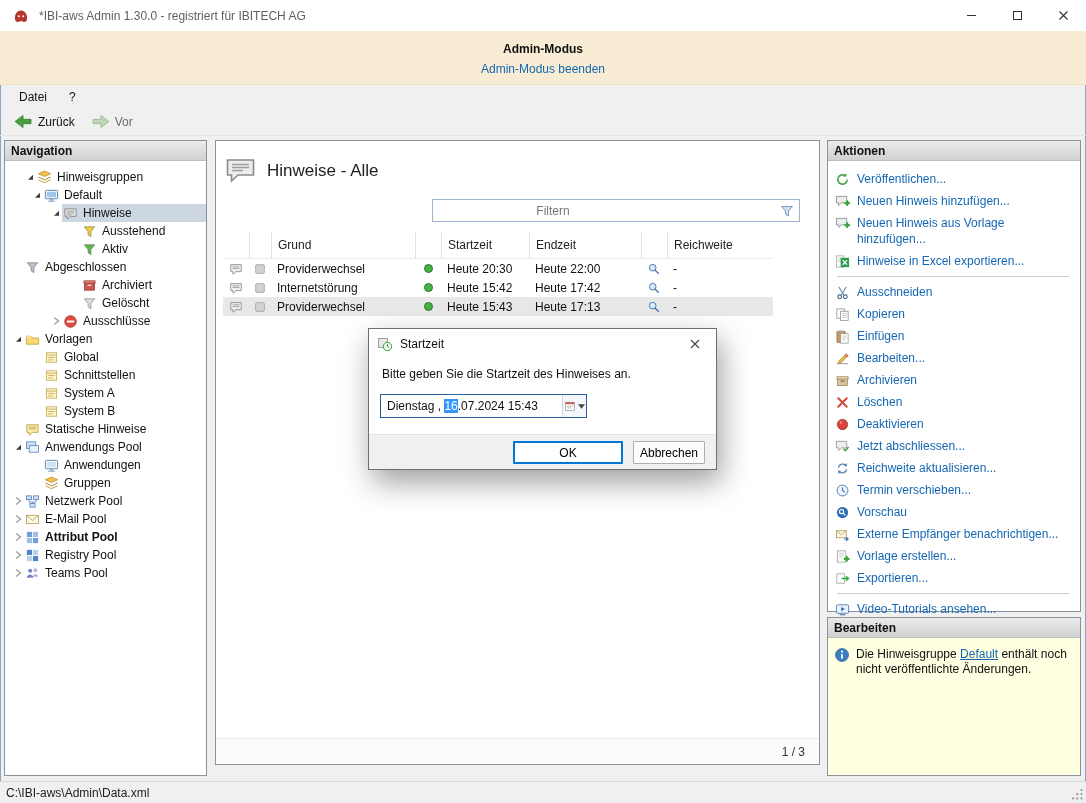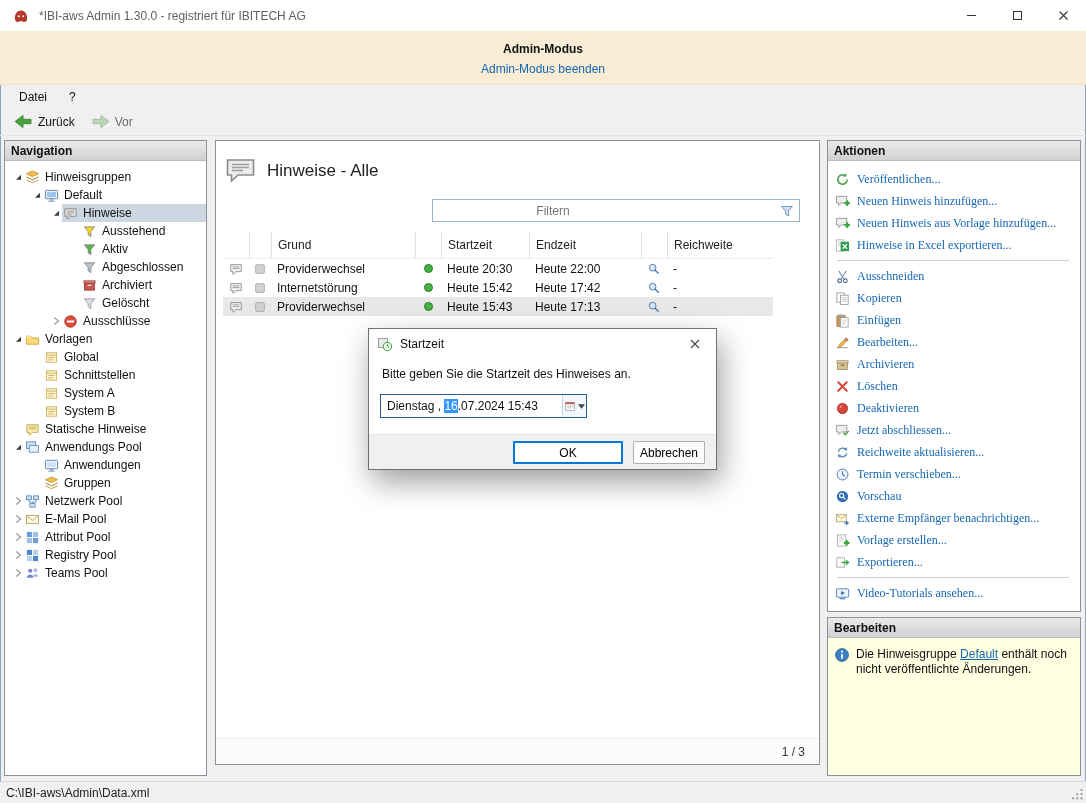--- a/index.html
+++ b/index.html
@@ -62,21 +62,21 @@
   .icon-cell{justify-content:center;padding-left:0;}
   .icon-cell svg{width:14px;height:14px;}
   .dot{width:9px;height:9px;border-radius:50%;background:var(--status-green,#44b244);border:1px solid #2c7a2c;}
   .main-footer{position:absolute;left:0;right:0;bottom:0;height:26px;background:#fbfbfb;border-top:1px solid #ececec;display:flex;align-items:center;justify-content:flex-end;padding-right:14px;color:#333;}
   
   .actions-panel{left:827px;top:140px;width:254px;height:472px;}
   .actions-list{padding:7px 3px 0 7px;}
   .action-item{display:flex;align-items:flex-start;gap:6px;padding:3px 0;cursor:pointer;}
   .aicon{width:16px;height:16px;flex:none;}
   .aicon svg{width:15px;height:15px;margin-top:1px;}
-  .alabel{color:var(--link-blue,#1567b3);white-space:nowrap;line-height:16px;font-family:Liberation Serif, serif;}
+  .alabel{color:var(--link-blue,#1567b3);white-space:nowrap;line-height:16px;}
   .action-item.wrap .alabel{white-space:normal;width:208px;}
   .action-sep{border-top:1px solid #cfcfcf;margin:4px 8px 4px 2px;}
   
   .info-panel{left:827px;top:617px;width:254px;height:159px;}
   .info-body{position:absolute;top:20px;left:0;right:0;bottom:0;background:var(--info-bg,#ffffe1);padding:9px 5px 0 6px;display:flex;gap:6px;align-items:flex-start;}
   .info-icon{flex:none;width:16px;height:16px;}
   .info-icon svg{width:16px;height:16px;}
   .info-text{line-height:15px;}
   .info-link{color:var(--link-blue,#1567b3);text-decoration:underline;cursor:pointer;}
   
@@ -163,21 +163,21 @@
           <path d="M10.5 1.5v4.2H2v4.6h8.5v4.2L19 8z" fill="#bdd6b6" stroke="#93b28c" stroke-width=".8"></path>
         </svg>
       </span>
     <span class="tool-label dim">Vor</span>
   </div>
 </div>
 
 <div class="panel nav-panel">
   <div class="panel-header">Navigation</div>
   <div class="tree">
-      <div class="tree-row" style="padding-left: 6px;">
+      <div class="tree-row" style="padding-left: 18px;">
         <span class="twisty">
           <svg viewBox="0 0 10 10">
             <path d="M8 2.8v5H3z" fill="#3c3c3c"></path>
           </svg>
         </span>
         <span class="tree-body">
           <span class="ticon">
             <svg viewBox="0 0 16 16">
               <path d="M8 1l6.5 3L8 7 1.5 4z" fill="#f6c04a" stroke="#a97d1e" stroke-width=".7"></path>
               <path d="M1.5 7.5L8 10.5l6.5-3" fill="none" stroke="#a97d1e" stroke-width="1"></path>
@@ -236,21 +236,21 @@
         <span class="twisty"></span>
         <span class="tree-body">
           <span class="ticon">
             <svg viewBox="0 0 16 16">
               <path d="M2.5 3h11L9.5 8v5.5l-3-2V8z" fill="#58b847" stroke="#7a7a7a" stroke-width=".8"></path>
             </svg>
           </span>
           <span class="tlabel">Aktiv</span>
         </span>
       </div>
-      <div class="tree-row" style="padding-left: 63px;">
+      <div class="tree-row" style=" margin-left: 6px;">
         <span class="twisty"></span>
         <span class="tree-body">
           <span class="ticon">
             <svg viewBox="0 0 16 16">
               <path d="M2.5 3h11L9.5 8v5.5l-3-2V8z" fill="#b9c4cf" stroke="#7a7a7a" stroke-width=".8"></path>
             </svg>
           </span>
           <span class="tlabel">Abgeschlossen</span>
         </span>
       </div>
@@ -444,21 +444,21 @@
         <span class="tree-body">
           <span class="ticon">
             <svg viewBox="0 0 16 16">
               <rect x="1.5" y="3.5" width="13" height="9" fill="#fdf8e2" stroke="#a8954f" stroke-width=".8"></rect>
               <path d="M1.5 3.5L8 9l6.5-5.5" fill="none" stroke="#a8954f" stroke-width=".8"></path>
             </svg>
           </span>
           <span class="tlabel">E-Mail Pool</span>
         </span>
       </div>
-      <div class="tree-row" style="padding-left: 6px;">
+      <div class="tree-row" style="padding-left: 6px; font-weight: bold;">
         <span class="twisty">
           <svg viewBox="0 0 10 10">
             <path d="M3.2 1.5L7.5 5 3.2 8.5" fill="none" stroke="#9a9a9a" stroke-width="1.2"></path>
           </svg>
         </span>
         <span class="tree-body">
           <span class="ticon">
             <svg viewBox="0 0 16 16">
               <rect x="2" y="2" width="5.5" height="5.5" fill="#6f9fd8"></rect>
               <rect x="8.5" y="2" width="5.5" height="5.5" fill="#9dbfe8"></rect>

